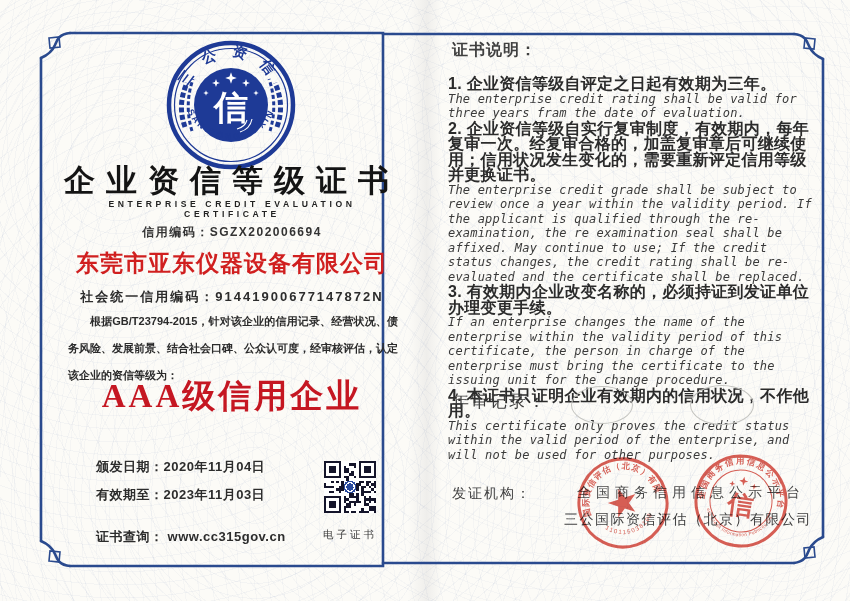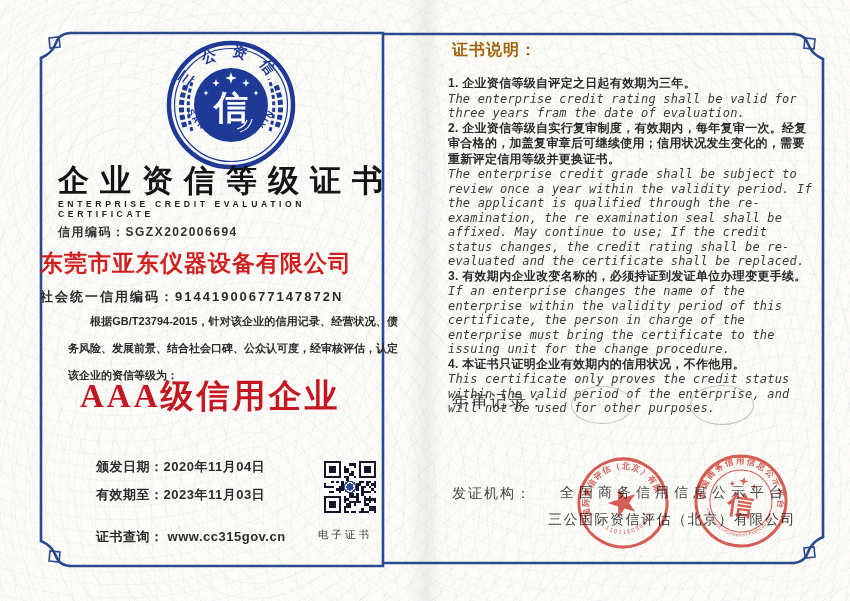--- a/index.html
+++ b/index.html
@@ -17,21 +17,21 @@
       repeating-radial-gradient(circle at 30% 82%, rgba(90,115,170,.05) 0 1px, transparent 1px 15px),
       repeating-radial-gradient(circle at 64% 62%, rgba(90,115,170,.04) 0 1px, transparent 1px 18px),
       repeating-radial-gradient(circle at 92% 85%, rgba(90,115,170,.045) 0 1px, transparent 1px 14px);
   }
   .spine{
     position:absolute;left:408px;top:0;width:34px;height:601px;pointer-events:none;
     background:linear-gradient(90deg, transparent, rgba(120,120,130,.08) 45%, rgba(120,120,130,.10) 55%, transparent);
   }
   .frame-svg{position:absolute;left:0;top:0;}
   .abs{position:absolute;}
-  .c{text-align:left;}
+  .c{text-align:center;}
 
   
   .title-cn{
     left:58px;top:160px;width:348px;
     font-family:"Liberation Serif", serif;font-weight:bold;
     font-size:31px;letter-spacing:11px;color:#141414;white-space:nowrap;
   }
   .title-en{
     left:58px;top:199px;width:348px;
     font-size:8.6px;font-weight:bold;letter-spacing:3.6px;color:#222;
@@ -50,36 +50,35 @@
   }
   .statement{
     left:68px;top:308px;width:330px;
     font-size:11px;font-weight:bold;color:#2b2b2b;
     line-height:27px;text-align:justify;text-indent:2em;
   }
   .rating{
     left:40px;top:374px;width:384px;
     font-size:33px;font-weight:bold;letter-spacing:3px;color:#c51722;
     font-family:"Liberation Serif", serif;
-    margin-left:40px;
   }
   .dates{left:96px;top:458px;font-size:13px;font-weight:bold;color:#2c2c2c;}
   .dates .row{margin-bottom:10px;letter-spacing:.5px;}
   .dates .row.query{margin-top:24px;}
   .qr-wrap{left:324px;top:461px;width:52px;}
   .qr-caption{
     left:318px;top:528px;width:64px;
     font-size:10.5px;letter-spacing:3px;color:#3a3a3a;
     font-family:"Liberation Serif", serif;
   }
 
   
-  .notes-heading{left:452px;top:40px;font-size:16px;font-weight:bold;color:#a16207;letter-spacing:1px;}
+  .notes-heading{left:452px;top:40px;font-size:16px;font-weight:bold;color:#404040;letter-spacing:1px;}
   .notes{left:448px;top:76px;width:366px;color:#2b2b2b;}
-  .note-item .cn{font-size:12px;font-weight:bold;line-height:15.5px;letter-spacing:.3px;}
+  .note-item .cn{font-size:16px;font-weight:bold;line-height:15.5px;letter-spacing:.3px;}
   .note-item .en{
     font-family:"DejaVu Sans Mono", monospace;
     font-size:12px;line-height:14.5px;color:#3a3a3a;letter-spacing:.2px;font-style:italic;
   }
   .annual-label{left:452px;top:390px;font-size:17px;color:#3a3a3a;letter-spacing:2px;}
   .oval{
     position:absolute;border:1px solid #c3c3bf;border-radius:50%;
   }
   .issuer-label{left:452px;top:485px;font-size:14px;color:#404040;letter-spacing:2px;}
   .issuer-line1{

